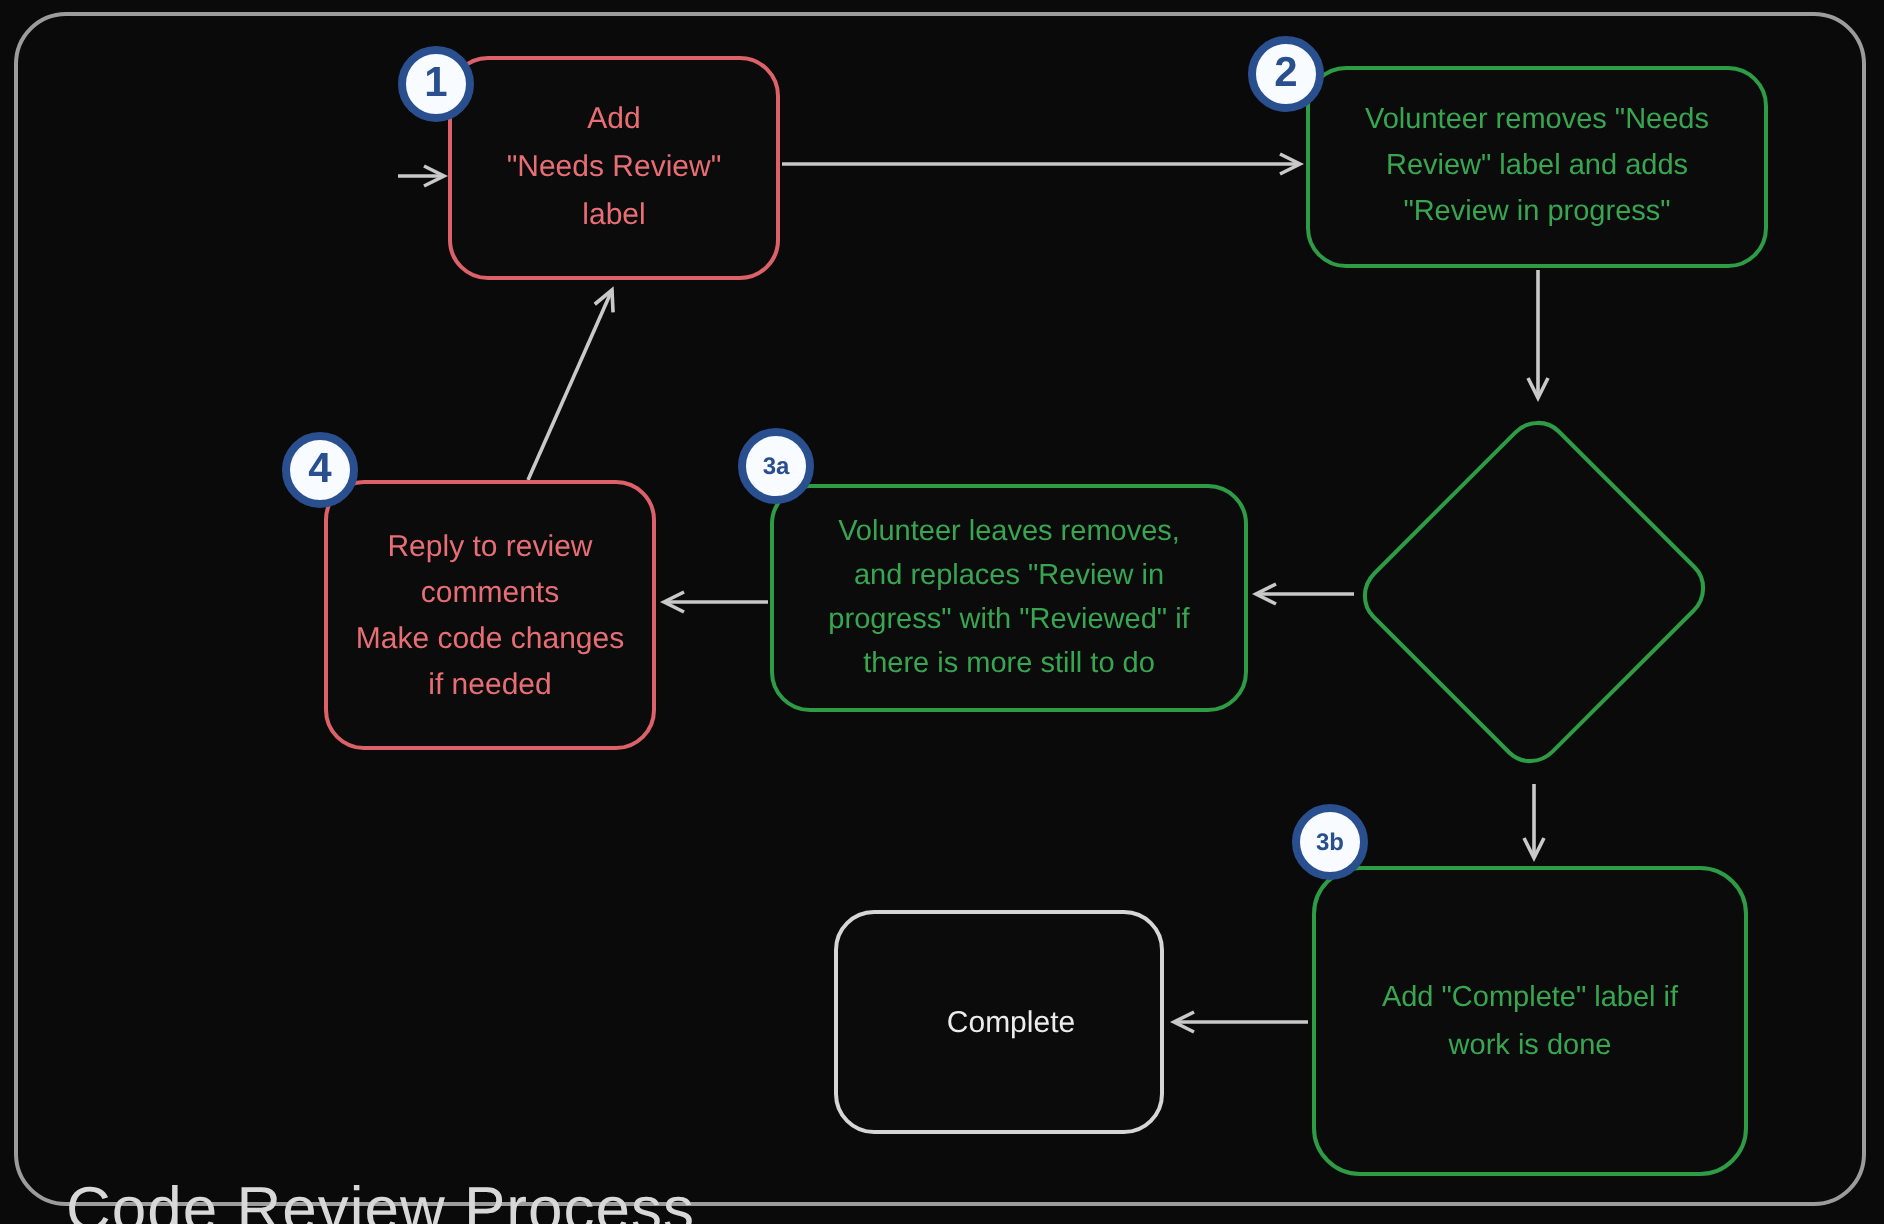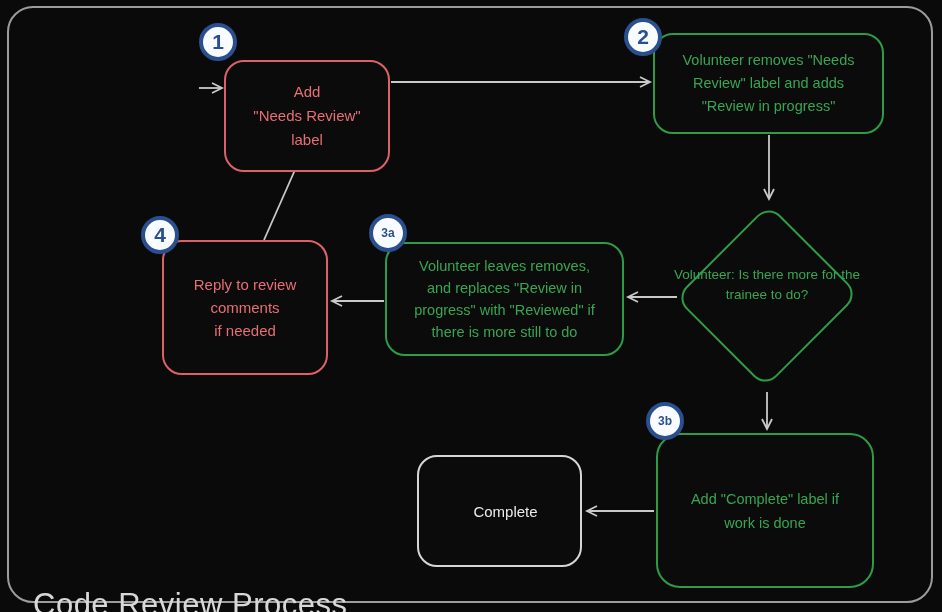--- a/index.html
+++ b/index.html
@@ -16,21 +16,21 @@
   .node{
     position:absolute;box-sizing:border-box;border:2px solid;border-radius:20px;
     background:#0b0b0b;display:flex;flex-direction:column;align-items:center;
     justify-content:center;text-align:center;
   }
   .node .ln{display:block;}
   .node-white{border-color:#d6d6d6;color:#ececec;}
   .node-red{border-color:#dd6169;color:#e76e74;}
   .node-green{border-color:#2d9c45;color:#38a651;}
   .raise-pr{left:31px;top:28px;width:167px;height:110px;font-size:16px;}
-  .step1{left:224px;top:28px;width:166px;height:112px;font-size:15px;line-height:24px;margin-top:32px;}
+  .step1{left:224px;top:28px;width:166px;height:112px;font-size:15px;line-height:24px;}
   .step2{left:653px;top:33px;width:231px;height:101px;font-size:14.5px;line-height:23px;}
   .step3a{left:385px;top:242px;width:239px;height:114px;font-size:14.5px;line-height:22px;}
   .step4{left:162px;top:240px;width:166px;height:135px;font-size:15px;line-height:23px;}
   .step3b{left:656px;top:433px;width:218px;height:155px;font-size:14.5px;line-height:24px;border-radius:24px;}
   .complete{left:417px;top:455px;width:165px;height:112px;font-size:15px;padding-left:12px;}
   .diamond{
     position:absolute;left:703px;top:232px;width:128px;height:128px;
     box-sizing:border-box;border:2px solid #2d9c45;border-radius:16px;
     background:#0b0b0b;transform:rotate(45deg) scaleY(1.04);
   }
@@ -86,36 +86,32 @@
     <span class="ln">label</span>
   </div>
 
   <div class="node node-green step2">
     <span class="ln">Volunteer removes "Needs</span>
     <span class="ln">Review" label and adds</span>
     <span class="ln">"Review in progress"</span>
   </div>
 
   <div class="diamond"></div>
-  <div class="diamond-label">
-    <span class="ln">Volunteer:</span>
-    <span class="ln">Is there more for</span>
-    <span class="ln">the trainee to do?</span>
-  </div>
 
   <div class="node node-green step3a">
     <span class="ln">Volunteer leaves removes,</span>
     <span class="ln">and replaces "Review in</span>
     <span class="ln">progress" with "Reviewed" if</span>
     <span class="ln">there is more still to do</span>
   </div>
 
   <div class="node node-red step4">
     <span class="ln">Reply to review</span>
     <span class="ln">comments</span>
+    <span class="ln">Make code changes</span>
     <span class="ln">if needed</span>
   </div>
 
   <div class="node node-green step3b">
     <span class="ln">Add "Complete" label if</span>
     <span class="ln">work is done</span>
   </div>
 
   <div class="node node-white complete">
     <span class="ln">Complete</span>

